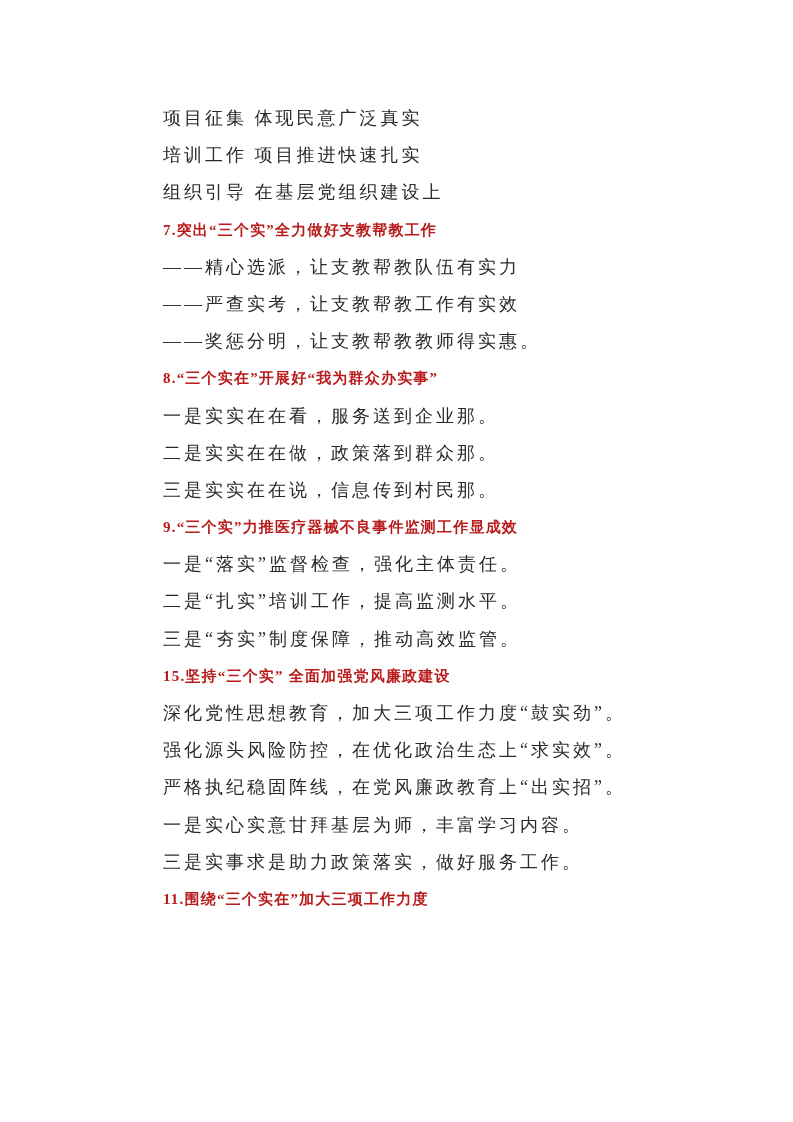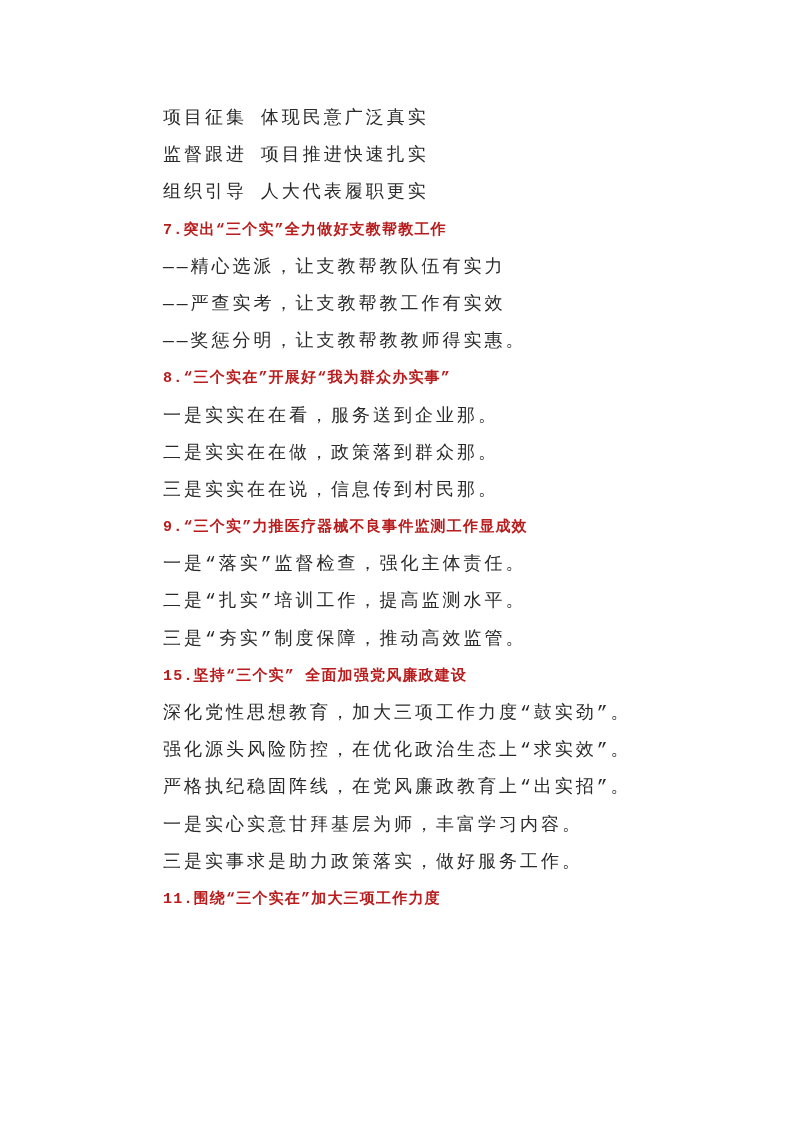--- a/index.html
+++ b/index.html
@@ -2,35 +2,35 @@
 <html><head>
   <meta charset="utf-8">
   <style>
     html, body { margin: 0; padding: 0; background: #ffffff; }
     body { width: 793px; height: 1122px; position: relative; overflow: hidden; }
     .page {
       position: absolute; left: 163px; top: 100px; width: 520px;
     }
     .line {
       height: 37.2px; line-height: 37.2px; white-space: nowrap;
-      font-family: Liberation Mono, monospace;
+      font-family: Liberation Serif, serif;
       font-size: 18px; color: #222222; letter-spacing: 3px;
     }
     .line.body { font-weight: normal; color: #2a2a2a; }
     .line.heading {
       font-weight: bold; color: #b91c1c; letter-spacing: 1.2px; font-size: 15px;
     }
   </style>
 </head>
 <body>
 
 <div class="page">
   <div class="line body">项目征集 体现民意广泛真实</div>
-  <div class="line body">监督跟进 项目推进快速扎实</div>
-  <div class="line body">组织引导 人大代表履职更实</div>
+  <div class="line body">培训工作 项目推进快速扎实</div>
+  <div class="line body">组织引导 在基层党组织建设上</div>
   <div class="line heading">7.突出“三个实”全力做好支教帮教工作</div>
   <div class="line body">——精心选派，让支教帮教队伍有实力</div>
   <div class="line body">——严查实考，让支教帮教工作有实效</div>
   <div class="line body">——奖惩分明，让支教帮教教师得实惠。</div>
   <div class="line heading">8.“三个实在”开展好“我为群众办实事”</div>
   <div class="line body">一是实实在在看，服务送到企业那。</div>
   <div class="line body">二是实实在在做，政策落到群众那。</div>
   <div class="line body">三是实实在在说，信息传到村民那。</div>
   <div class="line heading">9.“三个实”力推医疗器械不良事件监测工作显成效</div>
   <div class="line body">一是“落实”监督检查，强化主体责任。</div>

